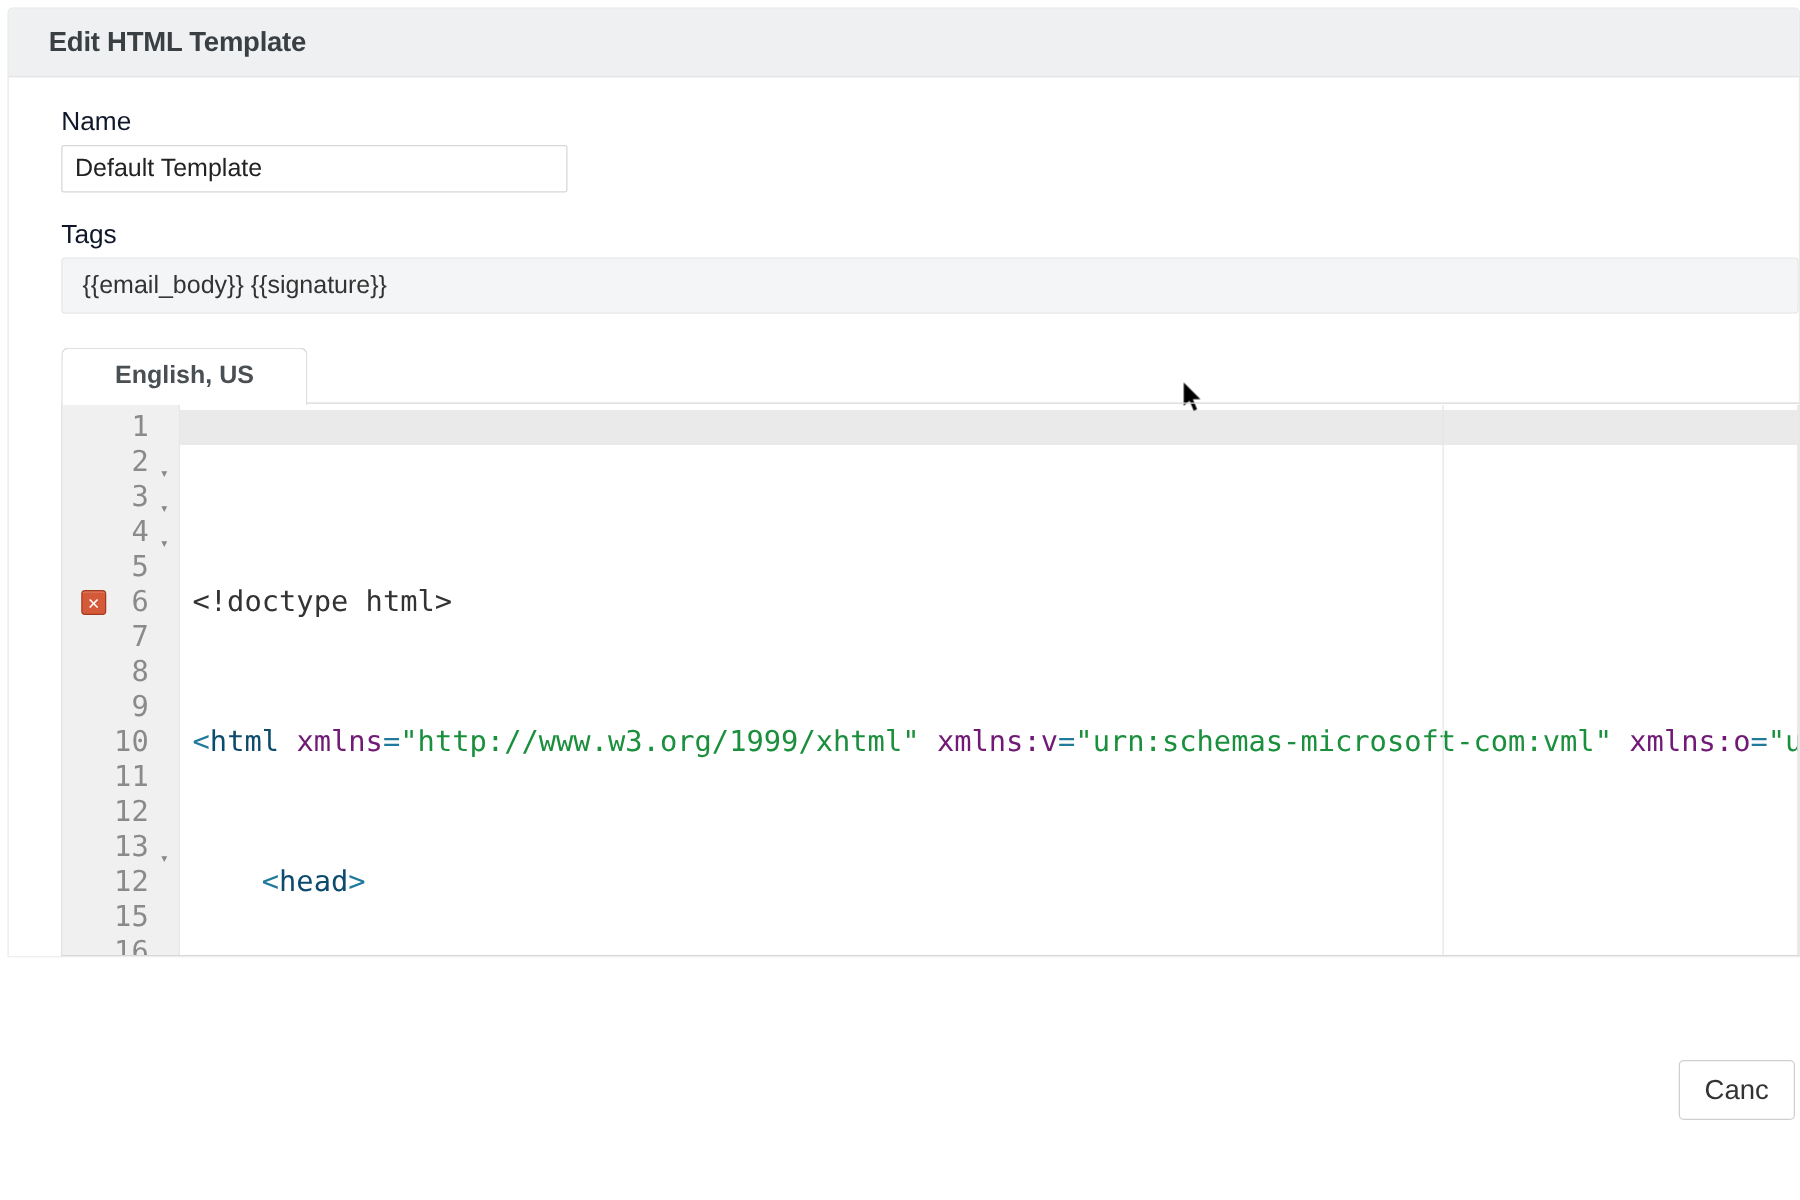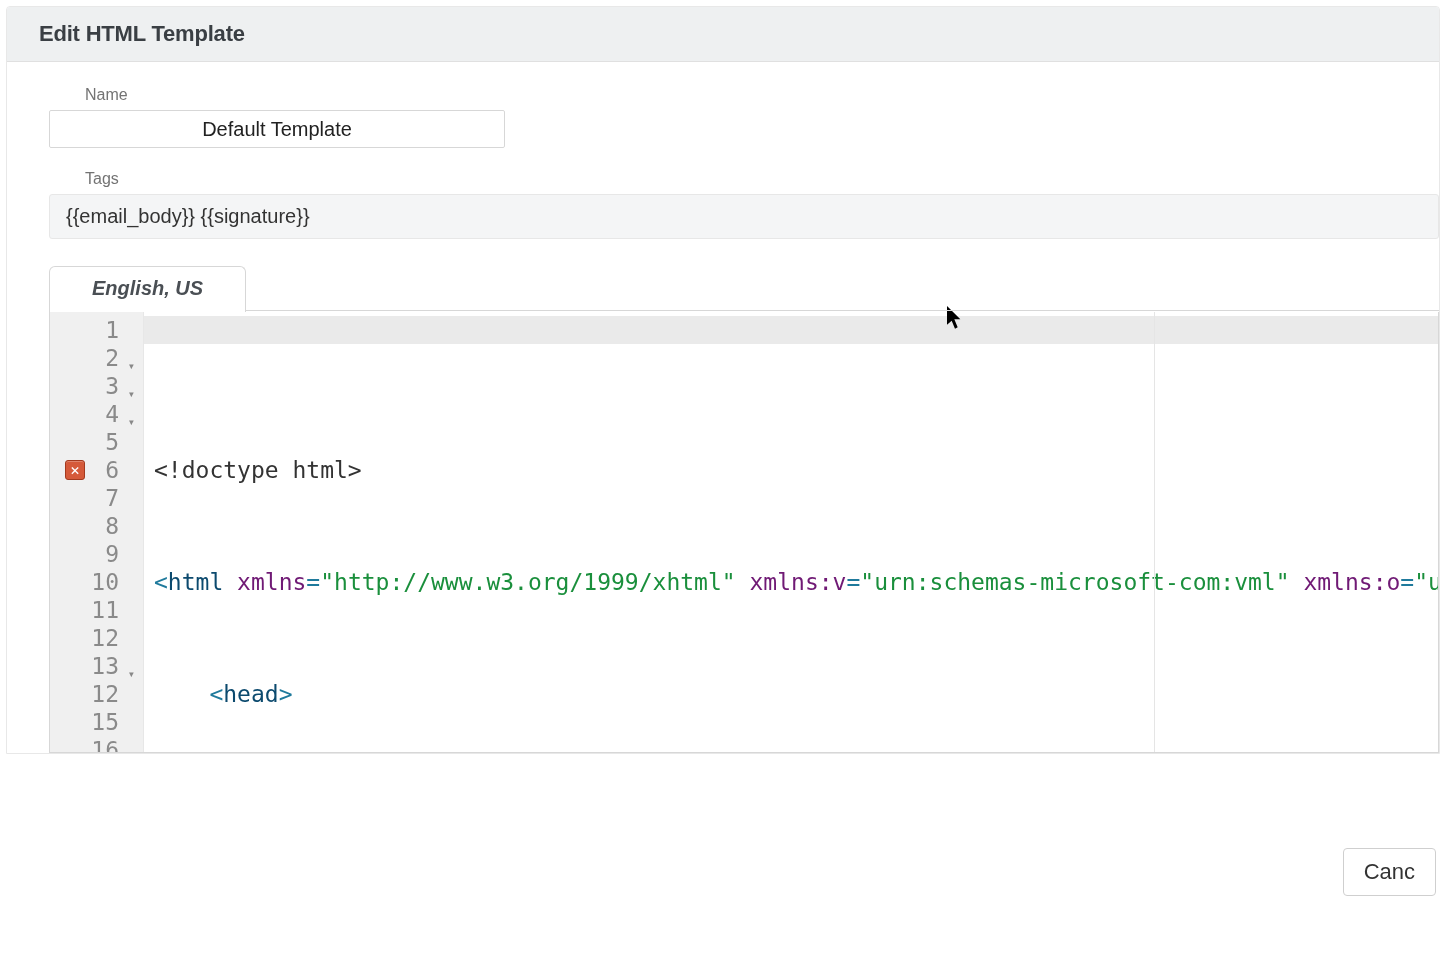--- a/index.html
+++ b/index.html
@@ -27,55 +27,52 @@
     font-weight: 700;
     color: #3a3f44;
     letter-spacing: -0.2px;
   }
   .panel-body {
     background: #fff;
     padding: 24px 0 0 42px;
   }
   .field-label {
     display: block;
-    font-size: 16px;
-    color: #737373;
+    font-size: 21px;
+    color: #0f172a;
     margin-bottom: 6px;
-    margin-left: 36px;
   }
   .text-input {
-    width: 456px;
+    width: 405px;
     height: 38px;
     padding: 4px 10px;
     font-size: 20px;
     border: 1px solid #d7d7d7;
     border-radius: 2px;
     color: #222;
-    text-align: center;
   }
   .tags-row { margin-top: 22px; }
   .tags-box {
     margin-top: 2px;
     background: #f4f5f6;
     border: 1px solid #e7e7e7;
     border-radius: 3px;
     padding: 10px 16px;
     font-size: 20px;
     color: #333;
   }
   .tabs-wrap {
     margin-top: 26px;
     position: relative;
   }
   .tabbar {
     display: flex;
     align-items: center;
     position: relative;
     z-index: 2;
-    font-style: italic;
   }
   .tab {
     border: 1px solid #d7d7d7;
     border-bottom: none;
     border-radius: 6px 6px 0 0;
     background: #fff;
     padding: 10px 42px 12px 42px;
     font-size: 20px;
     font-weight: 700;
     color: #4a4f54;

